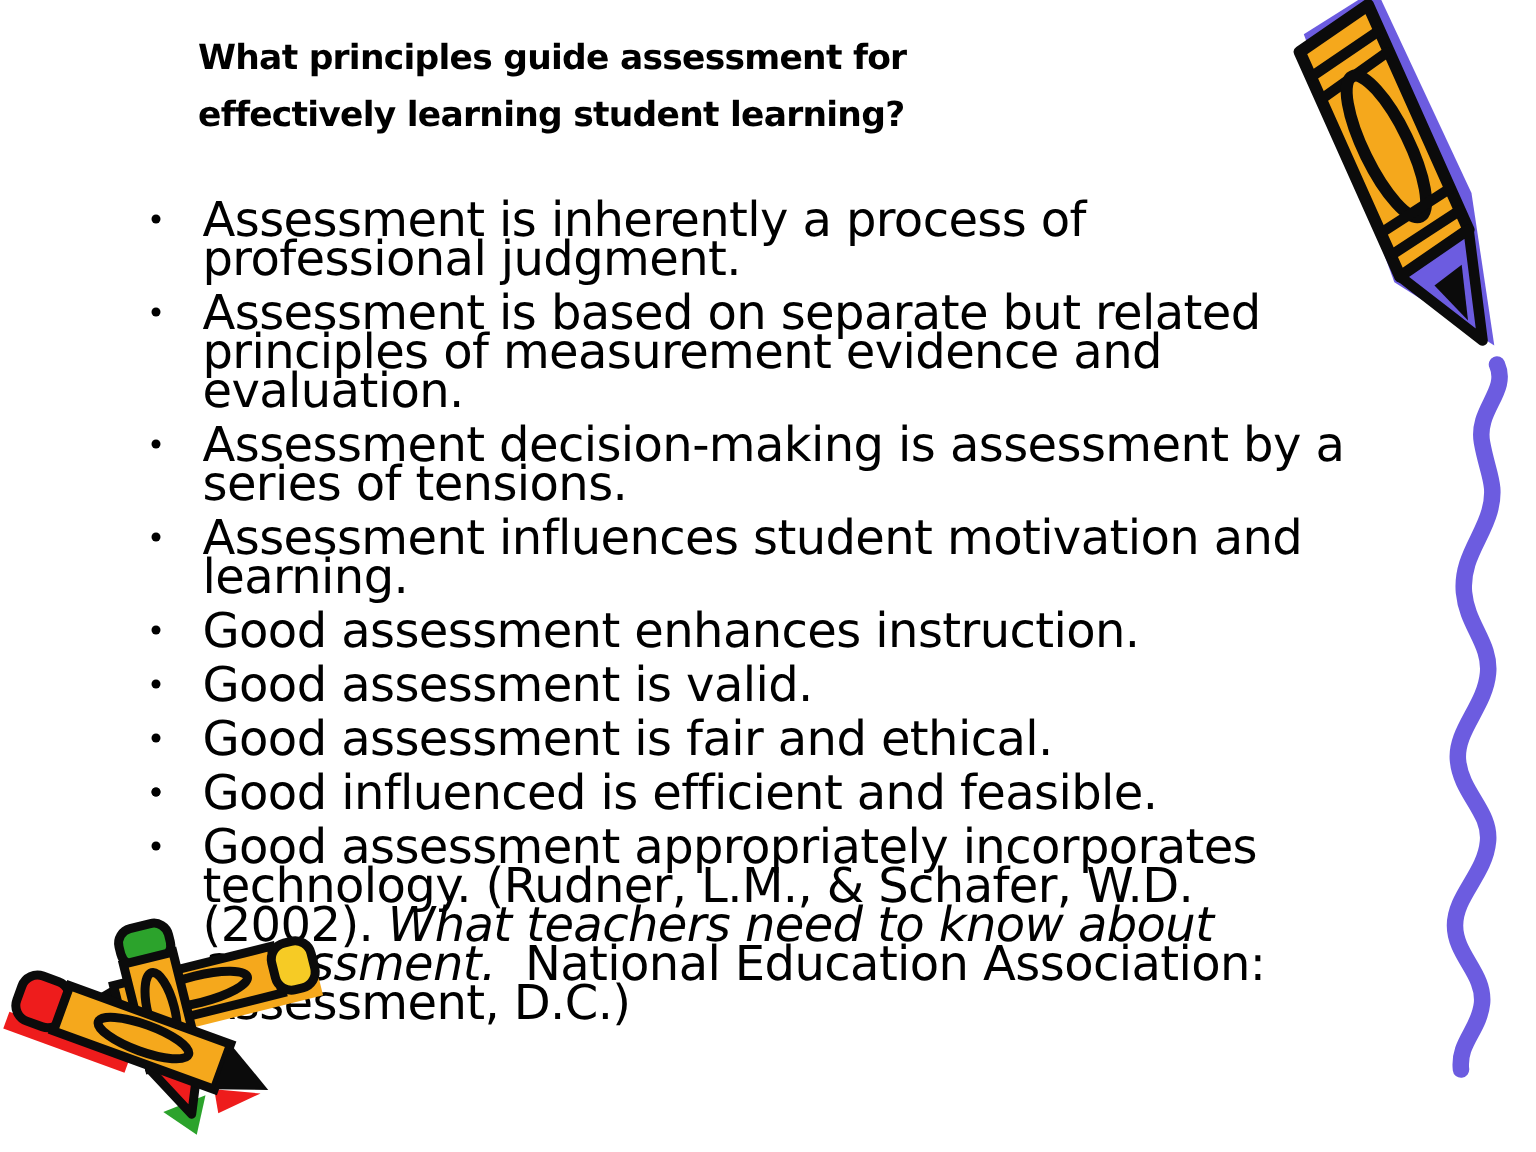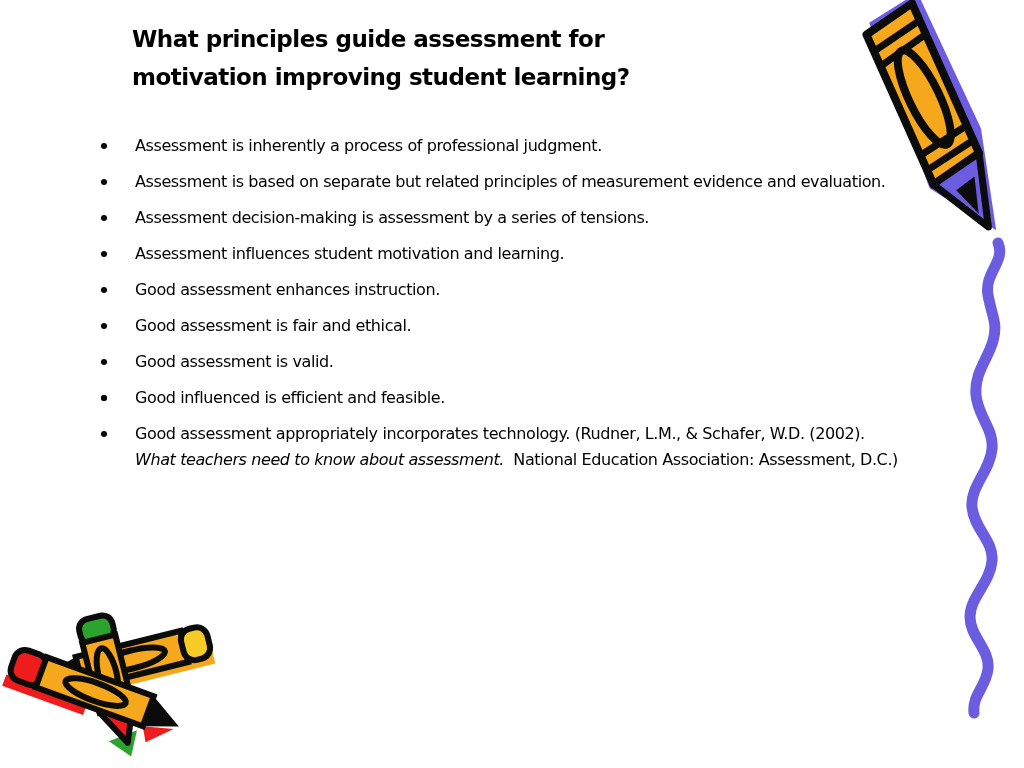--- a/index.html
+++ b/index.html
@@ -25,21 +25,21 @@
   .bullets {
     list-style: none;
     margin: 37px 0 0 95px;
     padding: 0;
     width: 812px;
   }
   .bullet {
     position: relative;
     padding-left: 40px;
     margin: 0 0 10px 0;
-    font-size: 16px;
+    font-size: 32px;
     line-height: 26px;
     letter-spacing: -0.4px;
   }
   .dot {
     position: absolute;
     left: 6px;
     top: 10px;
     width: 6px;
     height: 6px;
     border-radius: 50%;
@@ -52,31 +52,31 @@
   #squiggle { left: 938px; top: 225px; width: 86px;  height: 502px; }
   #crayons  { left: 0;     top: 598px; width: 240px; height: 170px; }
 </style>
 </head>
 <body>
 
 <div class="slide">
 
   <div class="title">
     <div class="title-line">What principles guide assessment for</div>
-    <div class="title-line">motivation improving student learning?</div>
+    <div class="title-line">effectively learning student learning?</div>
   </div>
 
   <ul class="bullets">
       <li class="bullet"><span class="dot"></span><span class="btxt"><span>Assessment is inherently a process of professional judgment.</span></span></li>
       <li class="bullet"><span class="dot"></span><span class="btxt"><span>Assessment is based on separate but related principles of measurement evidence and evaluation.</span></span></li>
       <li class="bullet"><span class="dot"></span><span class="btxt"><span>Assessment decision-making is assessment by a series of tensions.</span></span></li>
       <li class="bullet"><span class="dot"></span><span class="btxt"><span>Assessment influences student motivation and learning.</span></span></li>
       <li class="bullet"><span class="dot"></span><span class="btxt"><span>Good assessment enhances instruction.</span></span></li>
+      <li class="bullet"><span class="dot"></span><span class="btxt"><span>Good assessment is valid.</span></span></li>
       <li class="bullet"><span class="dot"></span><span class="btxt"><span>Good assessment is fair and ethical.</span></span></li>
-      <li class="bullet"><span class="dot"></span><span class="btxt"><span>Good assessment is valid.</span></span></li>
       <li class="bullet"><span class="dot"></span></li>
       <li class="bullet"><span class="dot"></span><span class="btxt"><span>Good influenced is efficient and feasible.</span></span></li>
       <li class="bullet"><span class="dot"></span><span class="btxt"><span>Good assessment appropriately incorporates technology. (Rudner, L.M., &amp; Schafer, W.D. (2002). </span><em>What teachers need to know about assessment.</em><span>  National Education Association: Assessment, D.C.)</span></span></li>
     </ul>
 
   <svg id="pencil" class="deco" viewBox="0 0 188 262" xmlns="http://www.w3.org/2000/svg">
     <g transform="translate(48,6) rotate(-22)">
       <polygon points="-20,10 36,0 44,150 20,250 -26,186" fill="#6C5CE0"></polygon>
       <polygon points="-27,20 27,8 33,172 -21,184" stroke="#0b0b0b" stroke-width="8" stroke-linejoin="round" fill="#F5A81C"></polygon>
       <path d="M-25,38 L26,27 M-23,54 L27,42" stroke="#0b0b0b" stroke-width="7" stroke-linecap="round" fill="none"></path>

